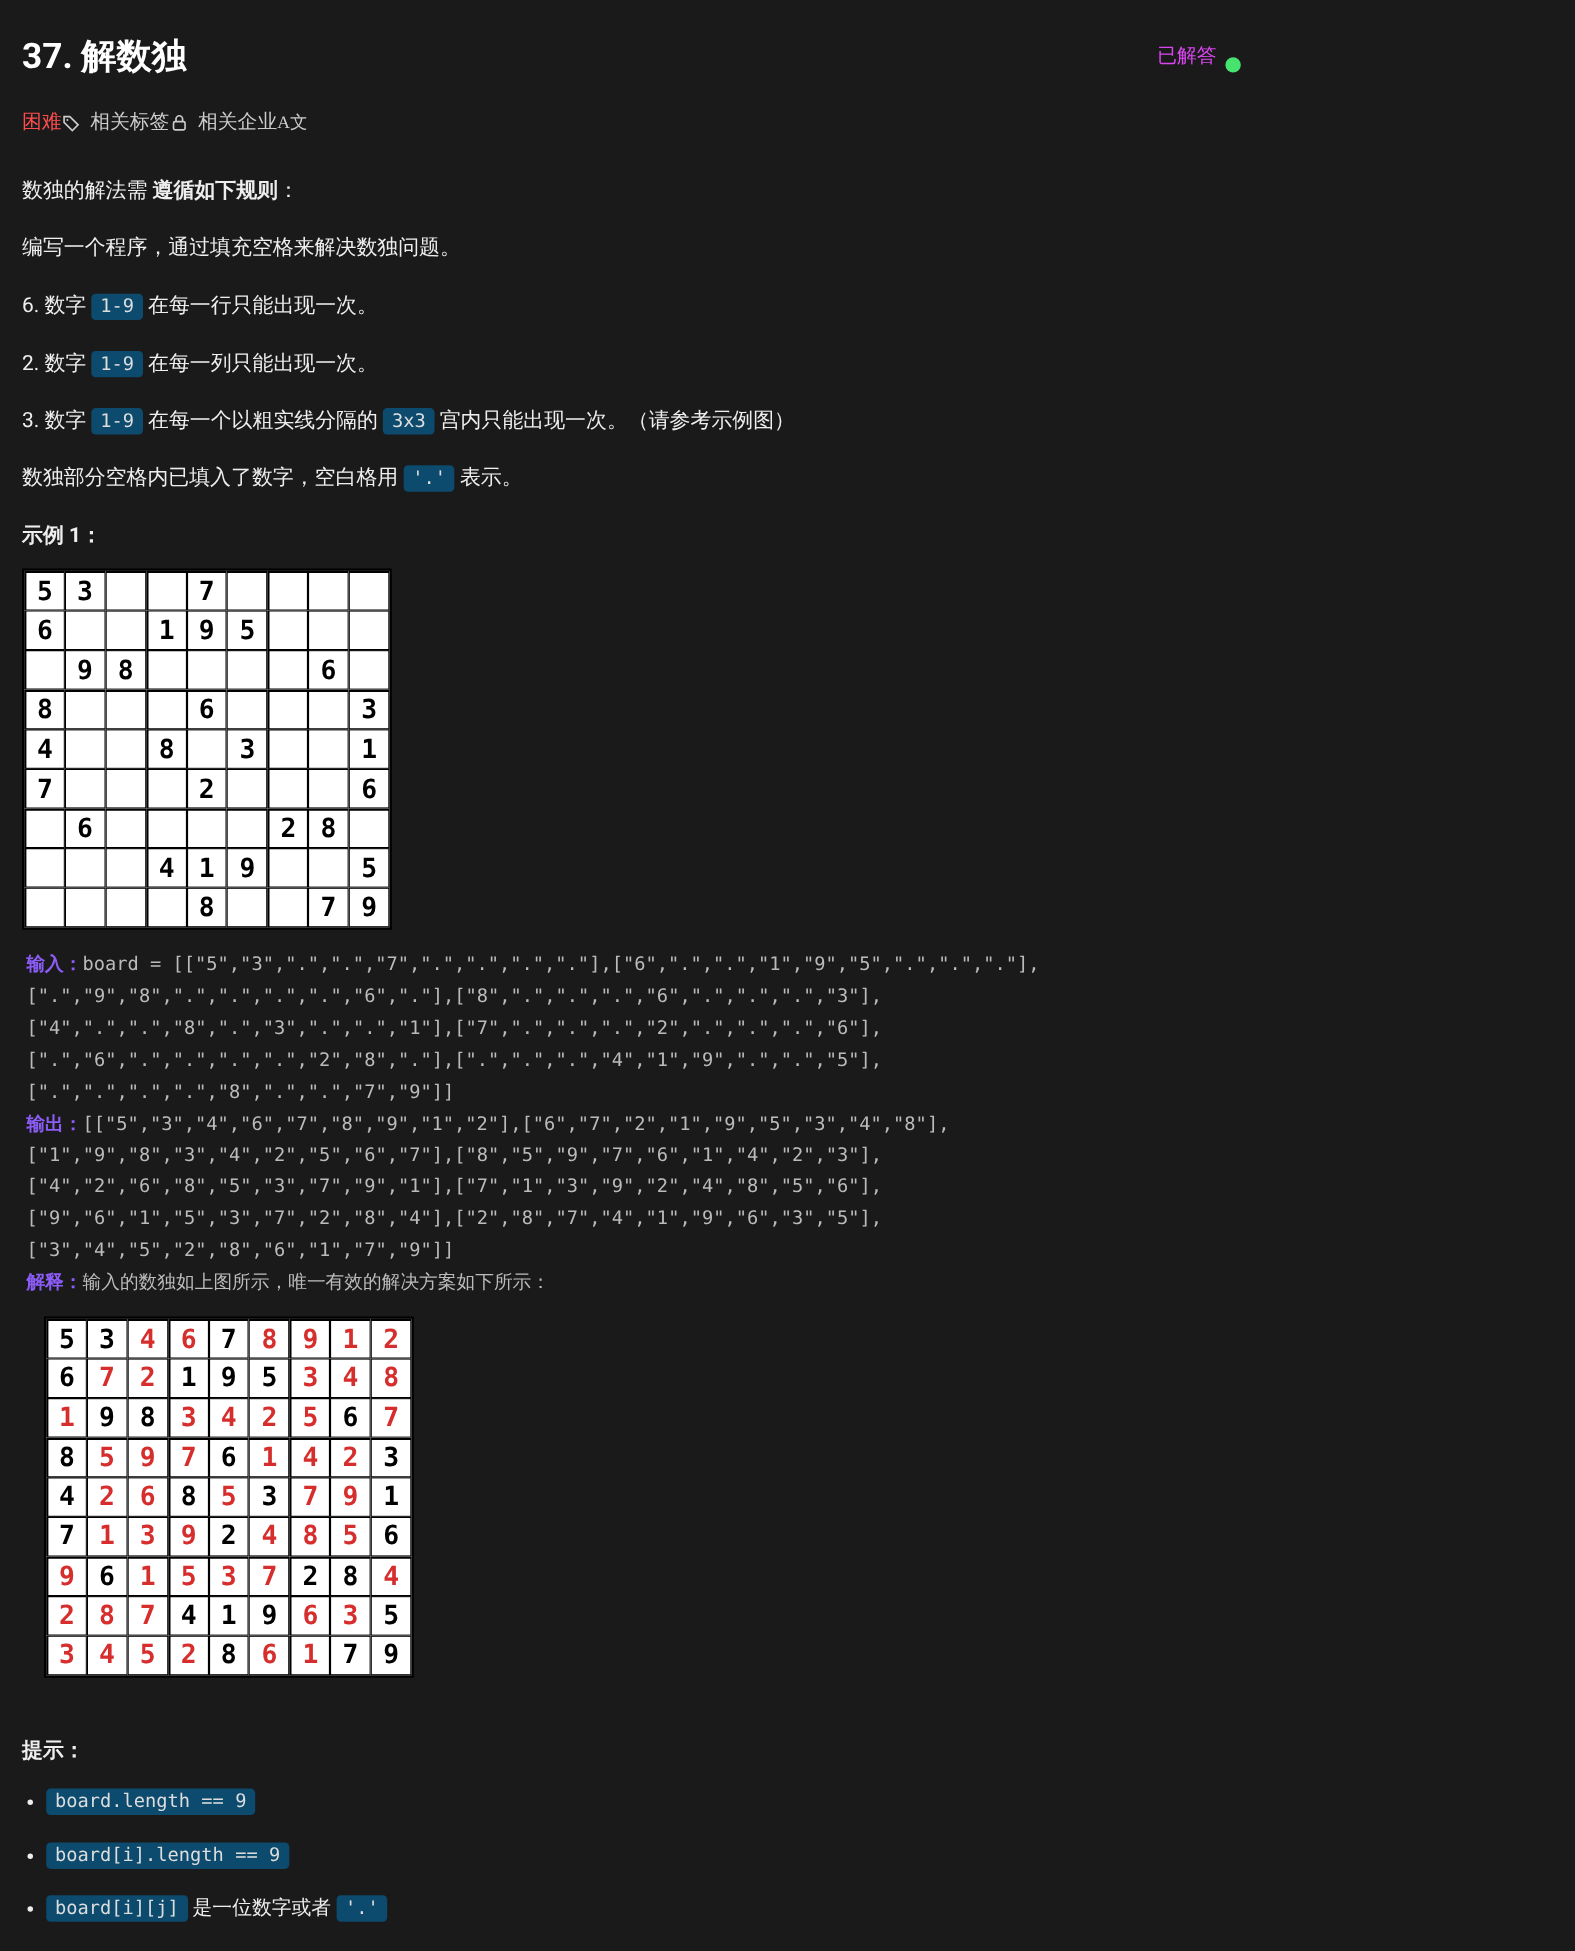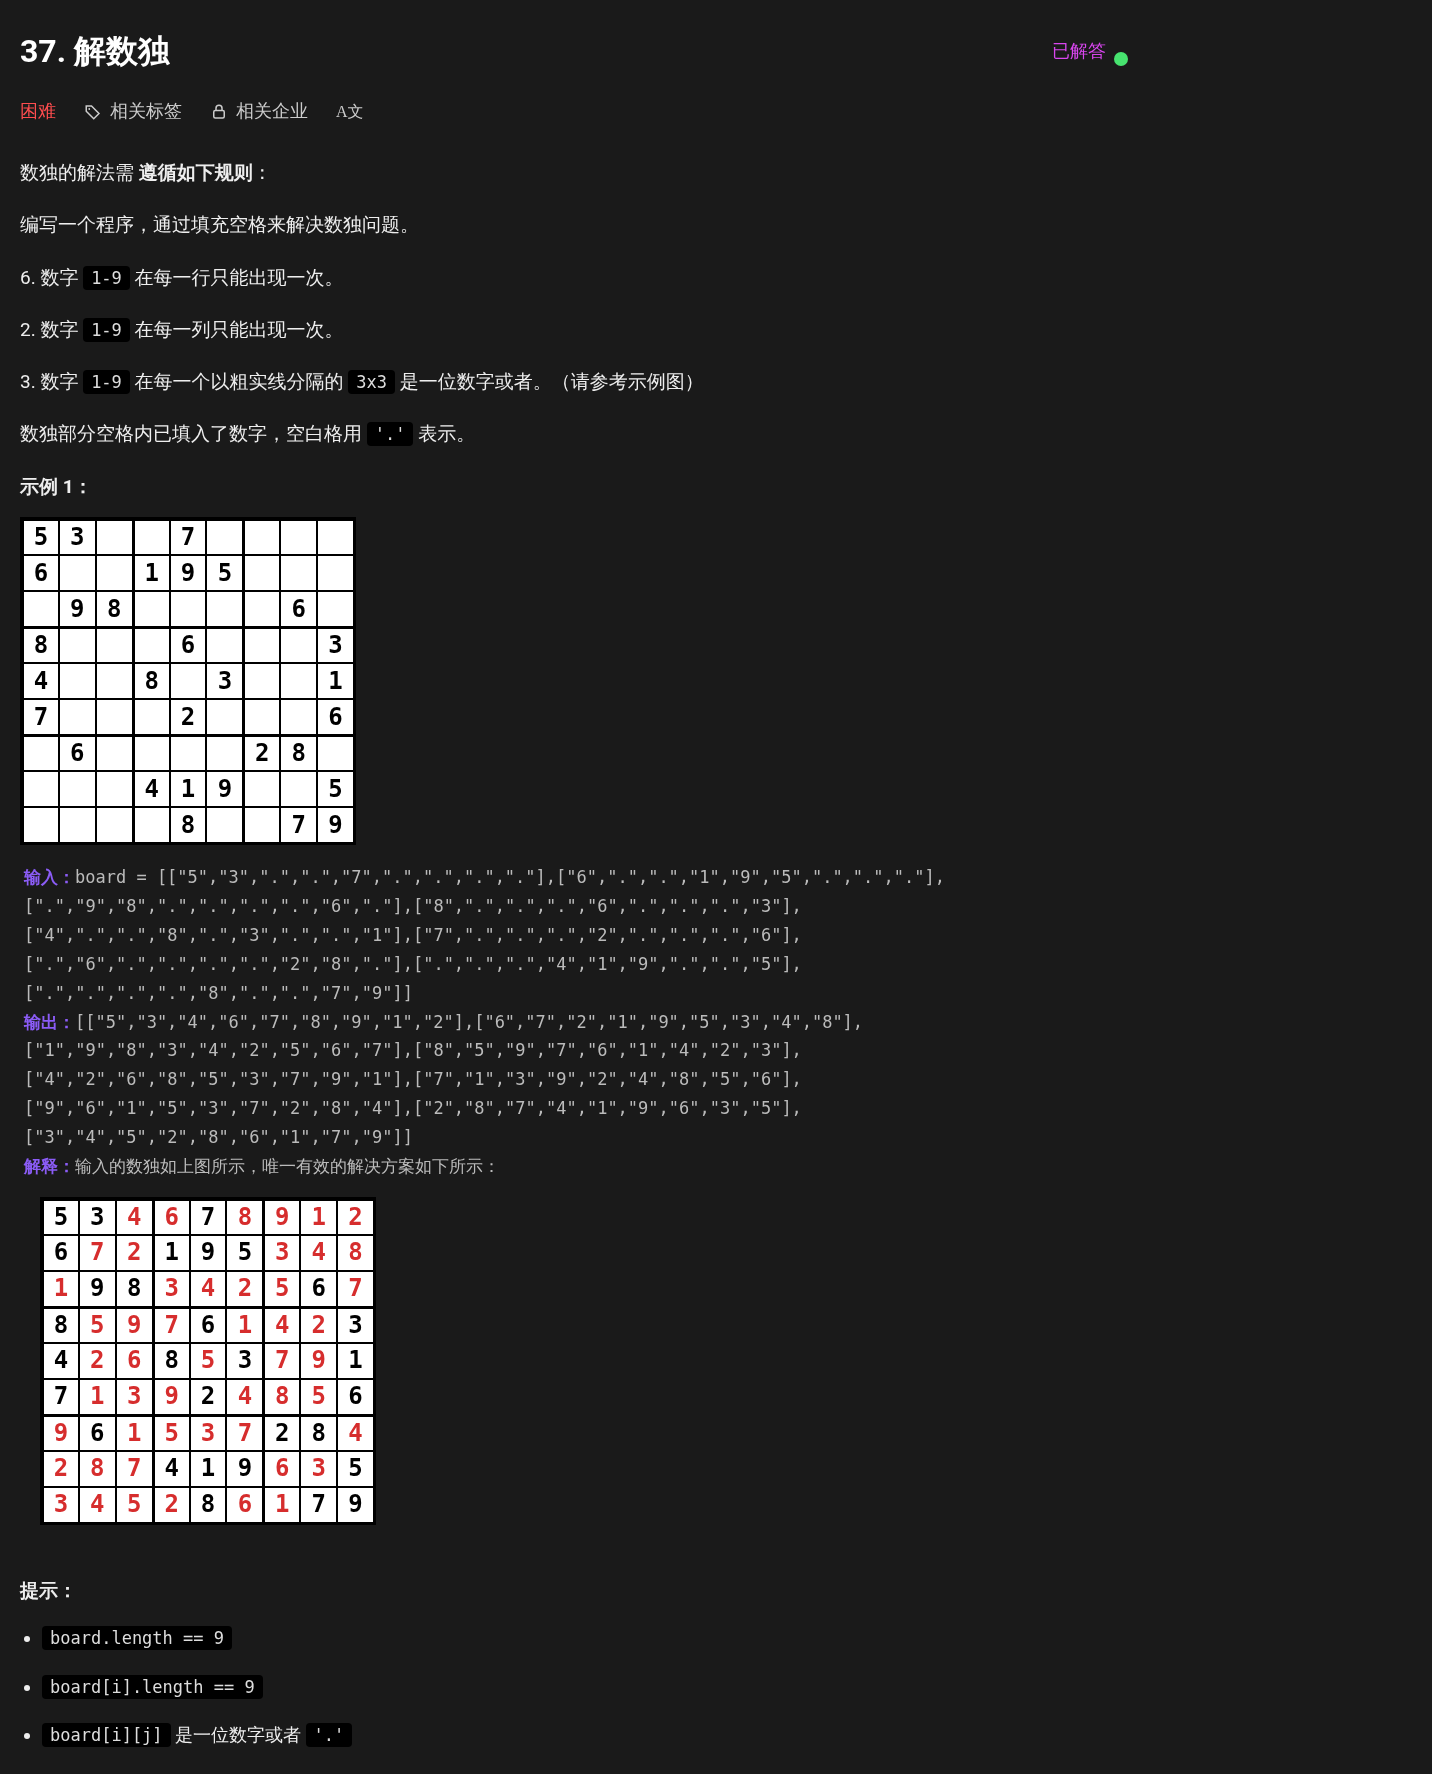--- a/index.html
+++ b/index.html
@@ -1,29 +1,29 @@
 <!DOCTYPE html>
 <html><head>
 <meta charset="utf-8">
 <style>
   html,body{margin:0;padding:0;background:#1a1a1a;color:#eee;font-family:-apple-system,BlinkMacSystemFont,"Segoe UI",Roboto,"Helvetica Neue",Arial,"PingFang SC","Microsoft YaHei",sans-serif;font-size:20px;line-height:1.7;}
   .page{width:1148px;min-height:1774px;box-sizing:border-box;padding:24px 20px 40px 20px;position:relative;}
   .title-row{display:flex;align-items:center;justify-content:space-between;}
   .title{font-size:32px;font-weight:700;color:#fff;}
   .solved{display:flex;align-items:flex-end;gap:8px;color:#d946ef;font-size:18px;}
   .dot{width:14px;height:14px;border-radius:50%;background:#47e36f;display:inline-block;}
-  .tabs{display:flex;gap:28px;margin-top:18px;font-size:18px;color:#ccc;}
+  .tabs{display:flex;margin-top:18px;font-size:18px;color:#ccc;}
   .tab{display:flex;align-items:center;gap:8px;cursor:pointer;}
   .tab.diff{color:#ff4d4f;}
   .icon{width:18px;height:18px;display:inline-flex;align-items:center;justify-content:center;}
   .icon svg{fill:none;stroke:#ccc;stroke-width:2;width:100%;height:100%;}
   .body{margin-top:30px;font-size:19px;color:#eee;}
   .body p{margin:0 0 20px 0;}
   .body b{font-weight:700;}
-  .code-inline{font-family:ui-monospace,Menlo,Consolas,monospace;background:#000000;padding:2px 8px;border-radius:4px;font-size:17px;color:#ddd;}
+  .code-inline{font-family:ui-monospace,Menlo,Consolas,monospace;background:#0c4a6e;padding:2px 8px;border-radius:4px;font-size:17px;color:#ddd;}
   .example-title{font-weight:700;margin-top:12px;margin-bottom:14px;}
   
   .sudoku{display:grid;grid-template-columns:repeat(9,1fr);background:#000;border:2px solid #000;margin:8px 0 18px 0;}
   .sudoku.small{width:332px;}
   .sudoku.large{width:332px;margin-left:20px;}
   .sudoku .cell{background:#fff;color:#000;font-family:ui-monospace,Menlo,Consolas,monospace;font-size:24px;font-weight:600;display:flex;align-items:center;justify-content:center;height:36px;border:1px solid #000;box-sizing:border-box;}
   .sudoku .cell.solved{color:#d62d2d;}
   .sudoku .cell.bt{border-top:2px solid #000;}
   .sudoku .cell.bl{border-left:2px solid #000;}
   .io-block{margin-left:4px;font-size:17px;line-height:1.7;}
@@ -78,21 +78,21 @@
       <span>数独的解法需 </span><b>遵循如下规则</b><span>：</span>
     </p>
     <p>编写一个程序，通过填充空格来解决数独问题。</p>
     <p>
       <span>6. 数字 </span><span class="code-inline">1-9</span><span> 在每一行只能出现一次。</span>
     </p>
     <p>
       <span>2. 数字 </span><span class="code-inline">1-9</span><span> 在每一列只能出现一次。</span>
     </p>
     <p>
-      <span>3. 数字 </span><span class="code-inline">1-9</span><span> 在每一个以粗实线分隔的 </span><span class="code-inline">3x3</span><span> 是一位数字或者。（请参考示例图）</span>
+      <span>3. 数字 </span><span class="code-inline">1-9</span><span> 在每一个以粗实线分隔的 </span><span class="code-inline">3x3</span><span> 宫内只能出现一次。（请参考示例图）</span>
     </p>
     <p>
       <span>数独部分空格内已填入了数字，空白格用 </span><span class="code-inline">'.'</span><span> 表示。</span>
     </p>
 
     <div class="example-title">示例 1：</div>
 
     <div id="sudoku-input" class="sudoku small">
         <div class="cell bt bl">5</div>
         <div class="cell bt">3</div>

